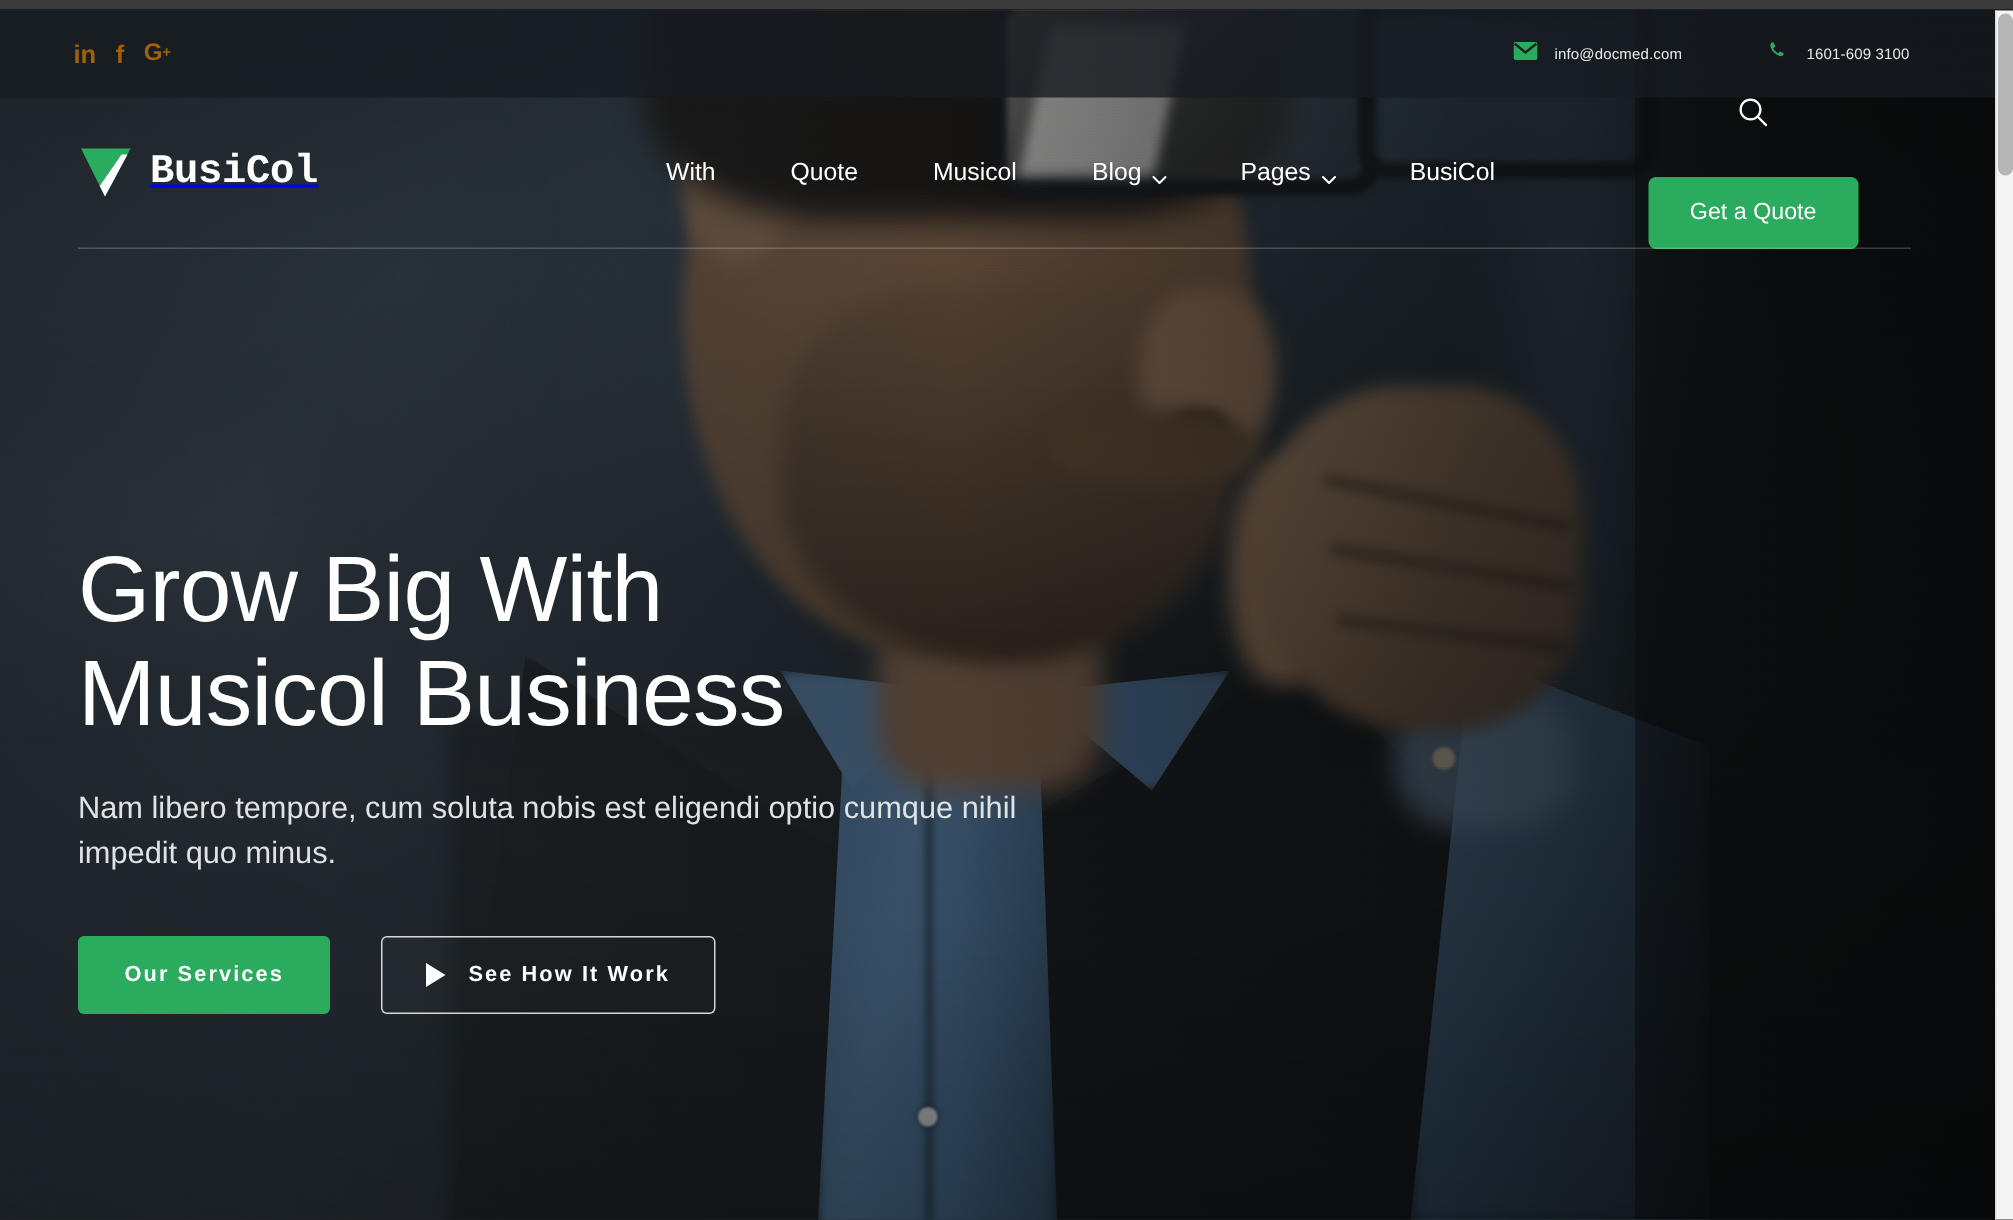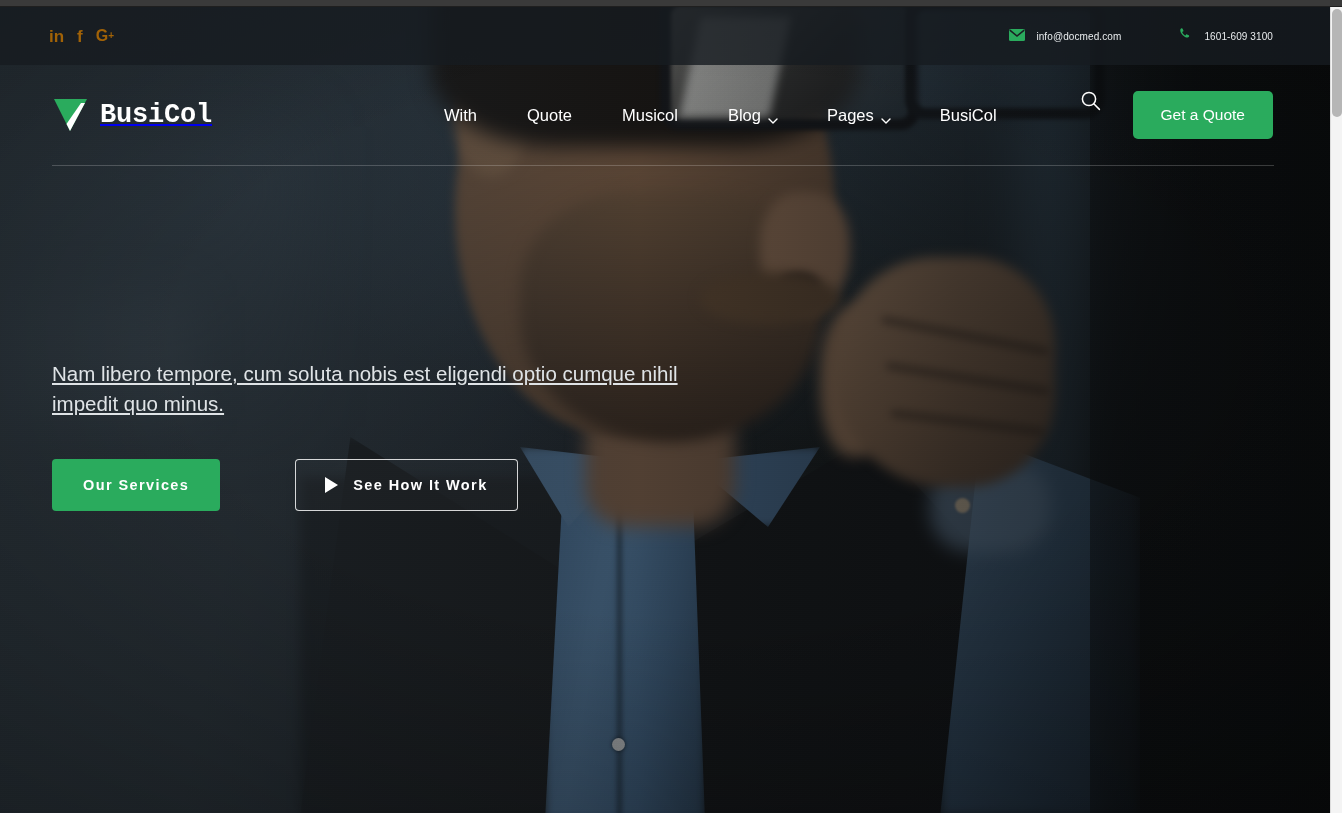--- a/index.html
+++ b/index.html
@@ -233,21 +233,21 @@
     color:#ffffff; font-size:27px; font-weight:700; letter-spacing:-.2px;
   }
 
   .nav{ display:flex; align-items:center; gap:0; margin-left:207px; }
   .nav a{
     color:#ffffff; font-size:16.5px; text-decoration:none; padding:0 25px;
     display:flex; align-items:center; gap:7px; white-space:nowrap;
   }
   .chev{ width:9px; height:9px; display:inline-block; }
 
-  .header-right{ margin-left:auto; display:flex; align-items:flex-start; gap:31px; margin-right:57px; }
+  .header-right{ margin-left:auto; display:flex; align-items:center; gap:31px; margin-right:91px;flex-direction:column; }
   .search-btn{
     width:22px; height:22px; background:none; border:0; cursor:pointer;
     display:flex; align-items:center; justify-content:center; padding:0;
   }
   .quote-btn{
     background:#2aab5d; color:#fff; border:0; cursor:pointer;
     font-size:15.5px; font-weight:500; border-radius:5px;
     padding:0 28px; height:48px; display:flex; align-items:center;
     white-space:nowrap;
   }
@@ -257,37 +257,36 @@
     background:rgba(255,255,255,.20);
   }
 
   
   .hero-copy{ position:absolute; left:52px; top:352px; width:720px; }
   .hero-title{
     color:#ffffff; font-size:62px; font-weight:400; line-height:1.12;
     letter-spacing:-.5px;
   }
   .hero-sub{
-    color:#dfe3e6; font-size:20.5px; line-height:1.46; 
+    color:#dfe3e6; font-size:20.5px; line-height:1.46; margin-top:26px;
     max-width:640px;
-    text-decoration:underline;
   }
   .hero-actions{ display:flex; align-items:center; gap:34px; margin-top:40px; }
   .btn-primary{
     background:#2aab5d; color:#fff; border:0; cursor:pointer;
     font-size:14.5px; font-weight:700; letter-spacing:1.4px;
     border-radius:4px; height:52px; padding:0 31px;
     display:flex; align-items:center; white-space:nowrap;text-align:right;
   }
   .btn-ghost{
     background:rgba(255,255,255,.02); color:#fff; cursor:pointer;
     border:1px solid rgba(255,255,255,.82);
     font-size:14.5px; font-weight:700; letter-spacing:1.4px;
     border-radius:4px; height:52px; padding:0 29px;
-    display:flex; align-items:center; gap:15px; white-space:nowrap;margin-left:41px;
+    display:flex; align-items:center; gap:15px; white-space:nowrap;
   }
   .play-tri{
     width:0; height:0; border-left:13px solid #fff;
     border-top:8px solid transparent; border-bottom:8px solid transparent;
     display:inline-block;
   }
 
   
   .scrollbar{
     position:absolute; right:0; top:7px; width:12px; height:806px;
@@ -425,20 +424,24 @@
           </svg>
         </span>
       </button>
       <button class="quote-btn">Get a Quote</button>
     </div>
   </div>
 
   <div class="nav-divider"></div>
 
   <div class="hero-copy">
+    <h1 class="hero-title">
+      <span>Grow Big With</span><br>
+      <span>Musicol Business</span>
+    </h1>
     <p class="hero-sub">Nam libero tempore, cum soluta nobis est eligendi optio cumque nihil impedit quo minus.</p>
     <div class="hero-actions">
       <button class="btn-primary">Our Services</button>
       <button class="btn-ghost">
         <span class="play-tri"></span>
         <span>See How It Work</span>
       </button>
     </div>
   </div>
 

